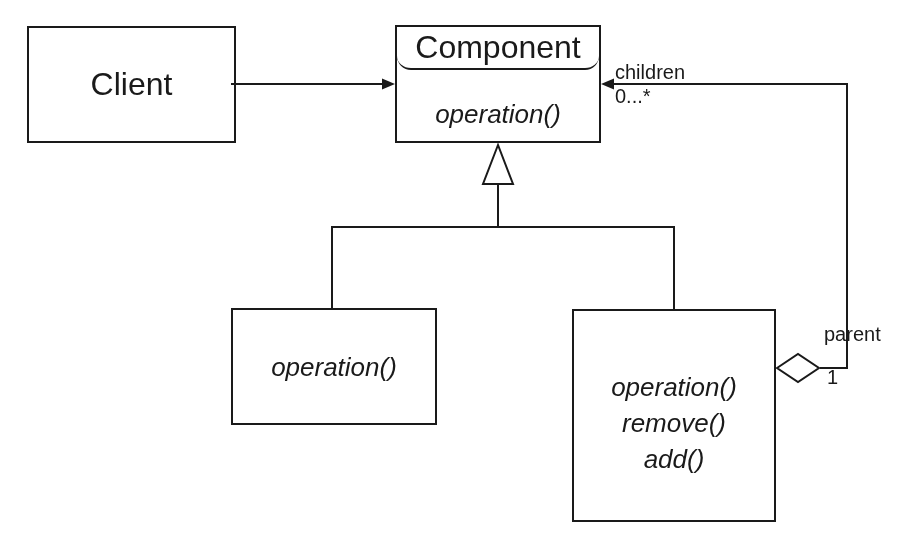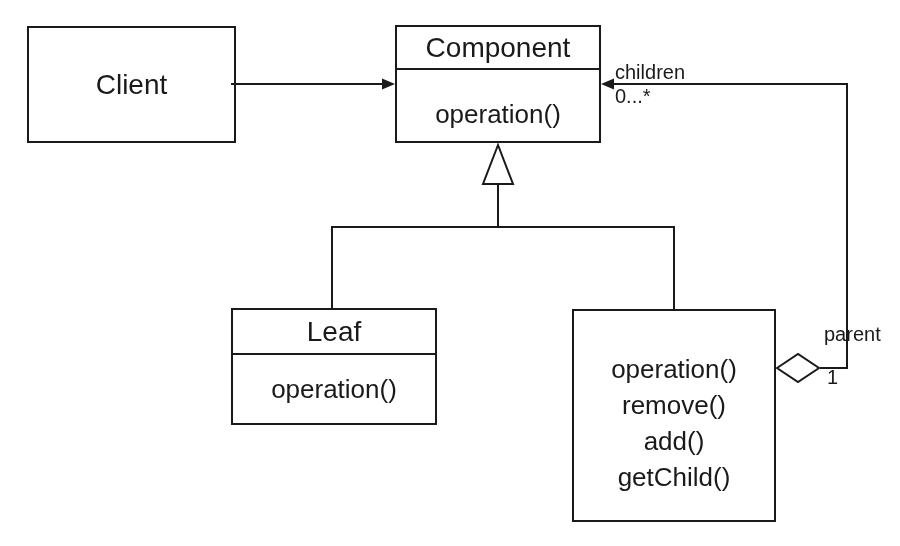--- a/index.html
+++ b/index.html
@@ -22,42 +22,44 @@
     background: #ffffff;
     box-sizing: border-box;
     display: flex;
     flex-direction: column;
     z-index: 2;
   }
   .class-title {
     display: flex;
     align-items: center;
     justify-content: center;
-    font-size: 28px;
+    font-size: 32px;
     border-bottom: 2px solid #1a1a1a;
     box-sizing: border-box;
     flex: 0 0 auto;
+    border-radius: 14px;
   }
   .class-title.no-divider {
     border-bottom: none;
     flex: 1 1 auto;
   }
   .class-body {
     flex: 1 1 auto;
     display: flex;
     flex-direction: column;
     align-items: center;
     justify-content: center;
     font-size: 26px;
     box-sizing: border-box;
   }
   .method-row {
     line-height: 36px;
     text-align: center;
     white-space: nowrap;
+    font-style: italic;
   }
   #connectors {
     position: absolute;
     left: 0;
     top: 0;
     width: 900px;
     height: 546px;
     z-index: 3;
     pointer-events: none;
   }
@@ -80,32 +82,30 @@
   </div>
 
   <div class="class-box" style="left:395px; top:25px; width:206px; height:118px;">
     <div class="class-title" style="height:43px;">Component</div>
     <div class="class-body" style="padding-top:16px;">
       <div class="method-row">operation()</div>
     </div>
   </div>
 
   <div class="class-box" style="left:231px; top:308px; width:206px; height:117px;">
-    <div class="class-title" style="height:45px;">Leaf</div>
     <div class="class-body">
       <div class="method-row">operation()</div>
     </div>
   </div>
 
   <div class="class-box" style="left:572px; top:309px; width:204px; height:213px;">
     <div class="class-body" style="padding-top:14px;">
       <div class="method-row">operation()</div>
       <div class="method-row">remove()</div>
       <div class="method-row">add()</div>
-      <div class="method-row">getChild()</div>
     </div>
   </div>
 
   <div class="edge-label" style="left:615px; top:63px;">children</div>
   <div class="edge-label" style="left:615px; top:87px;">0...*</div>
   <div class="edge-label" style="left:824px; top:325px;">parent</div>
   <div class="edge-label" style="left:827px; top:368px;">1</div>
 
   <svg id="connectors" viewBox="0 0 900 546" xmlns="http://www.w3.org/2000/svg">
 

